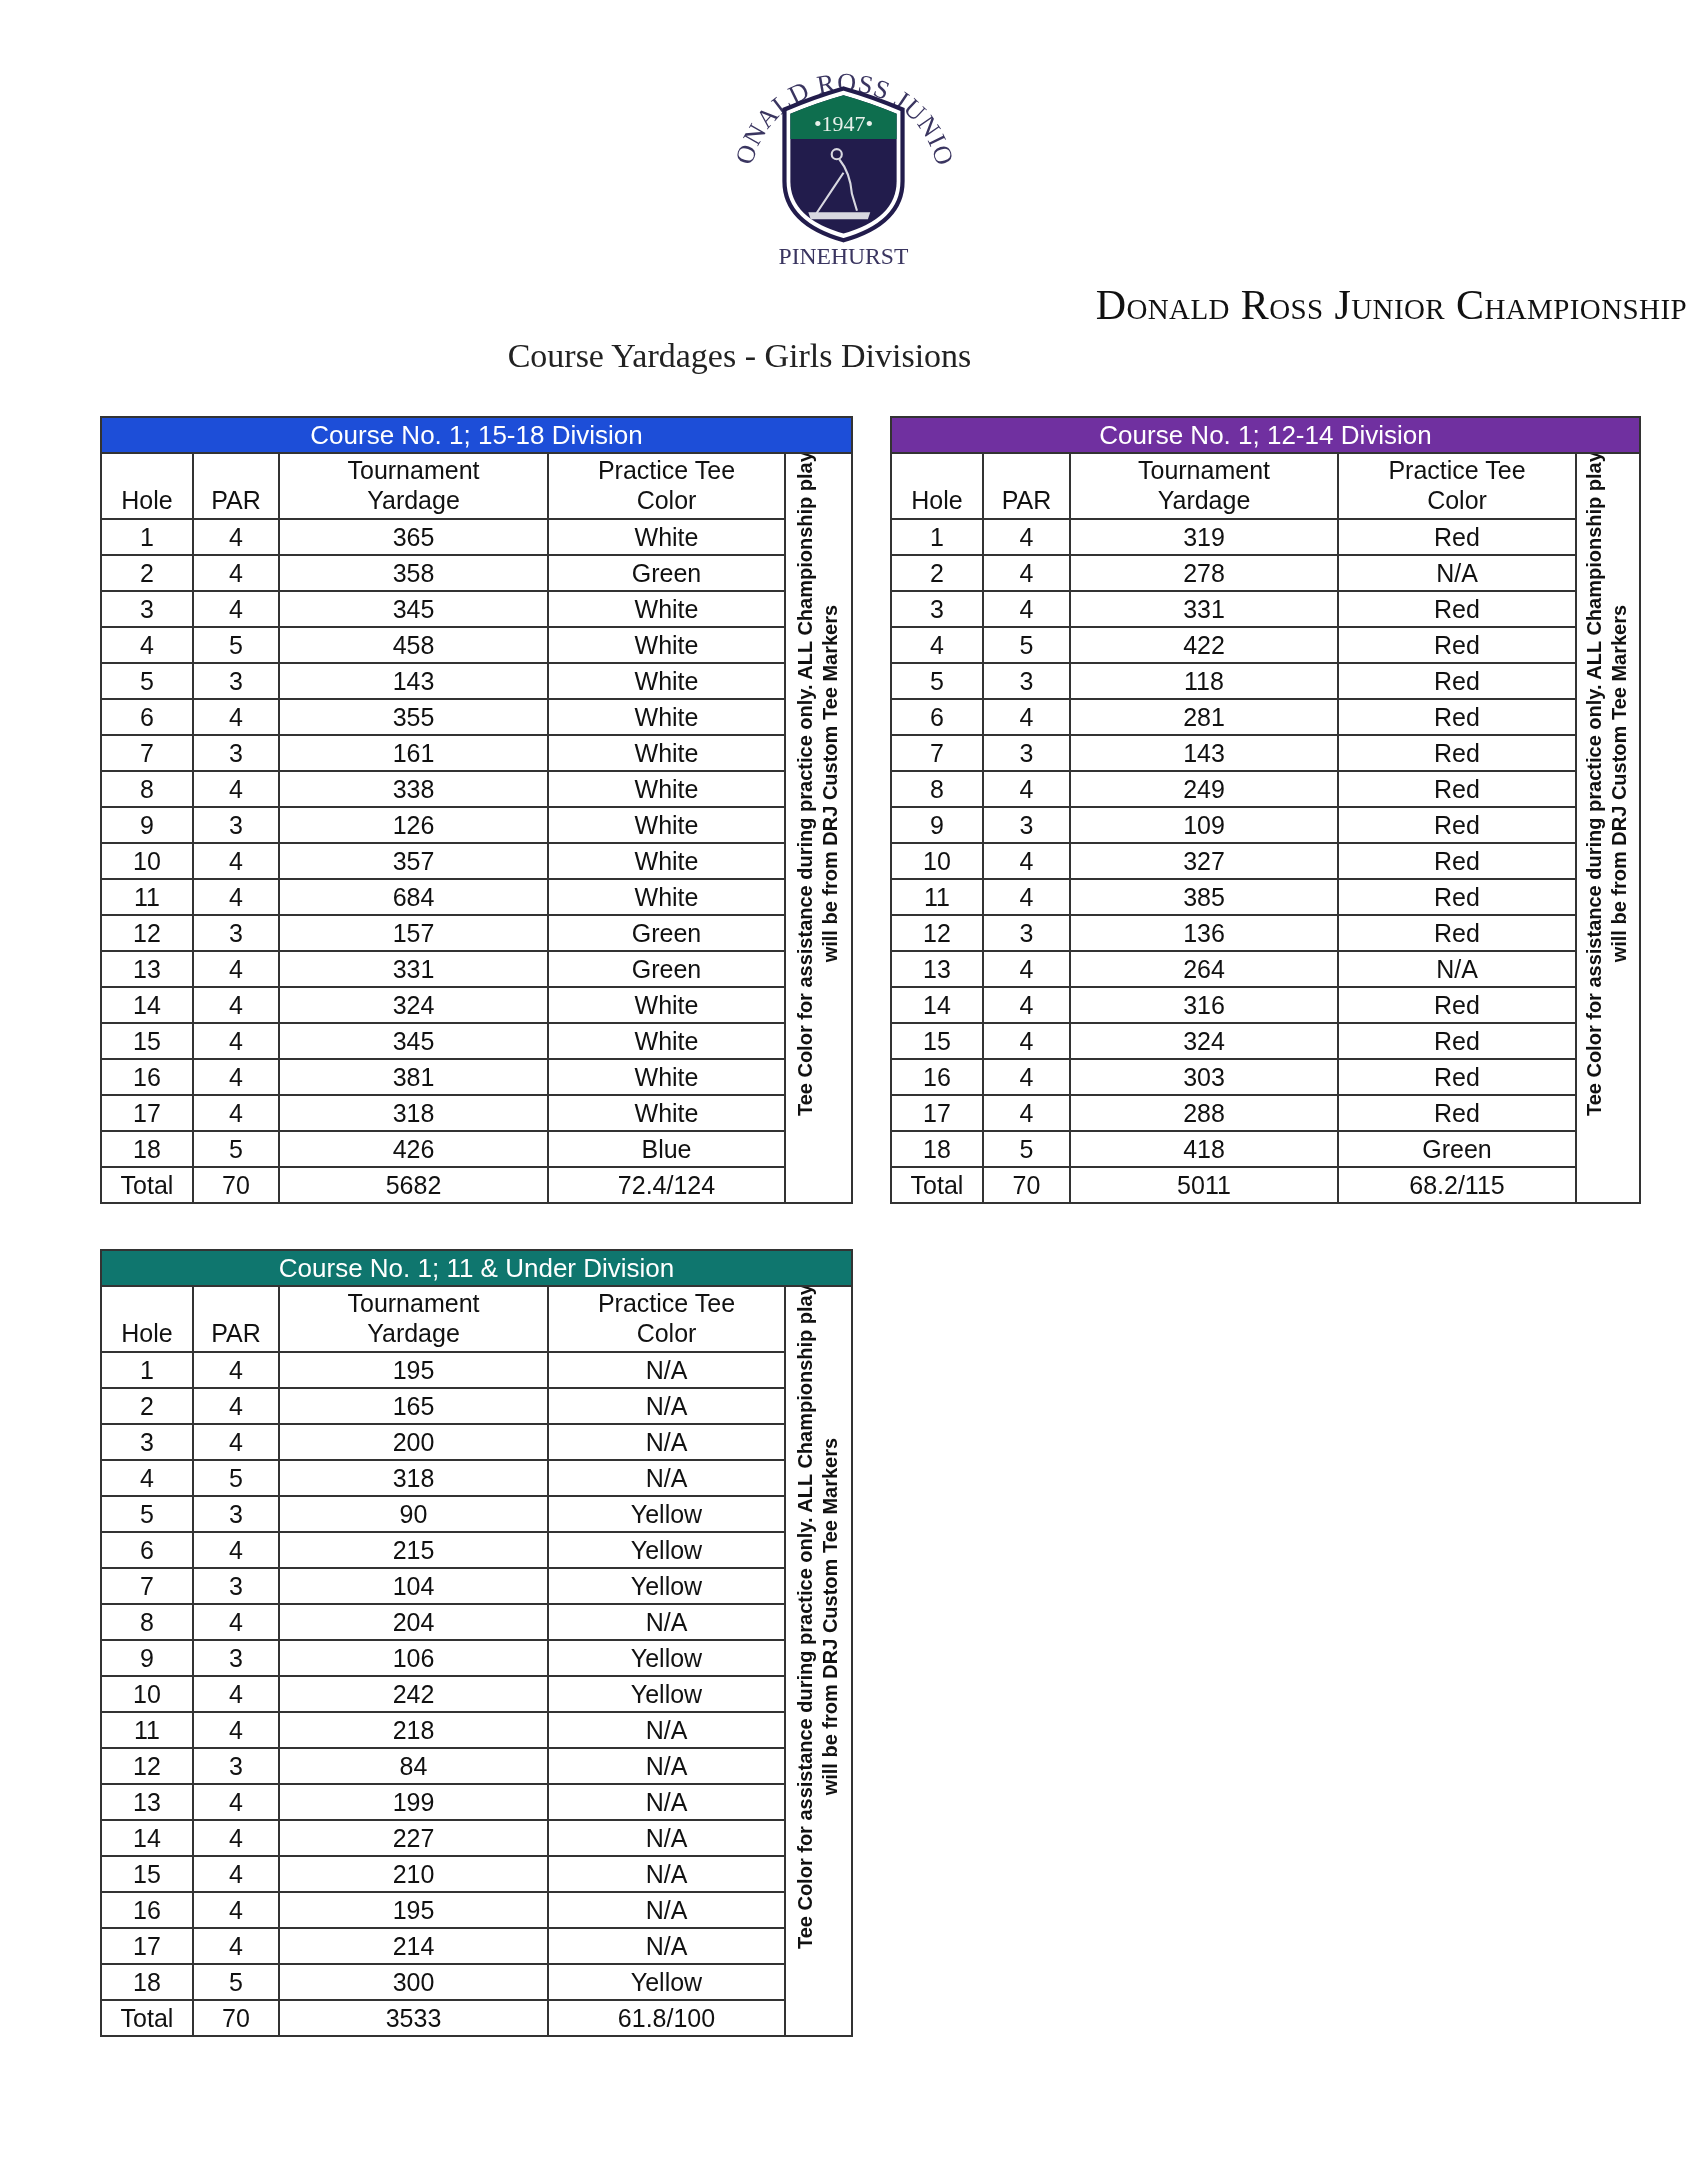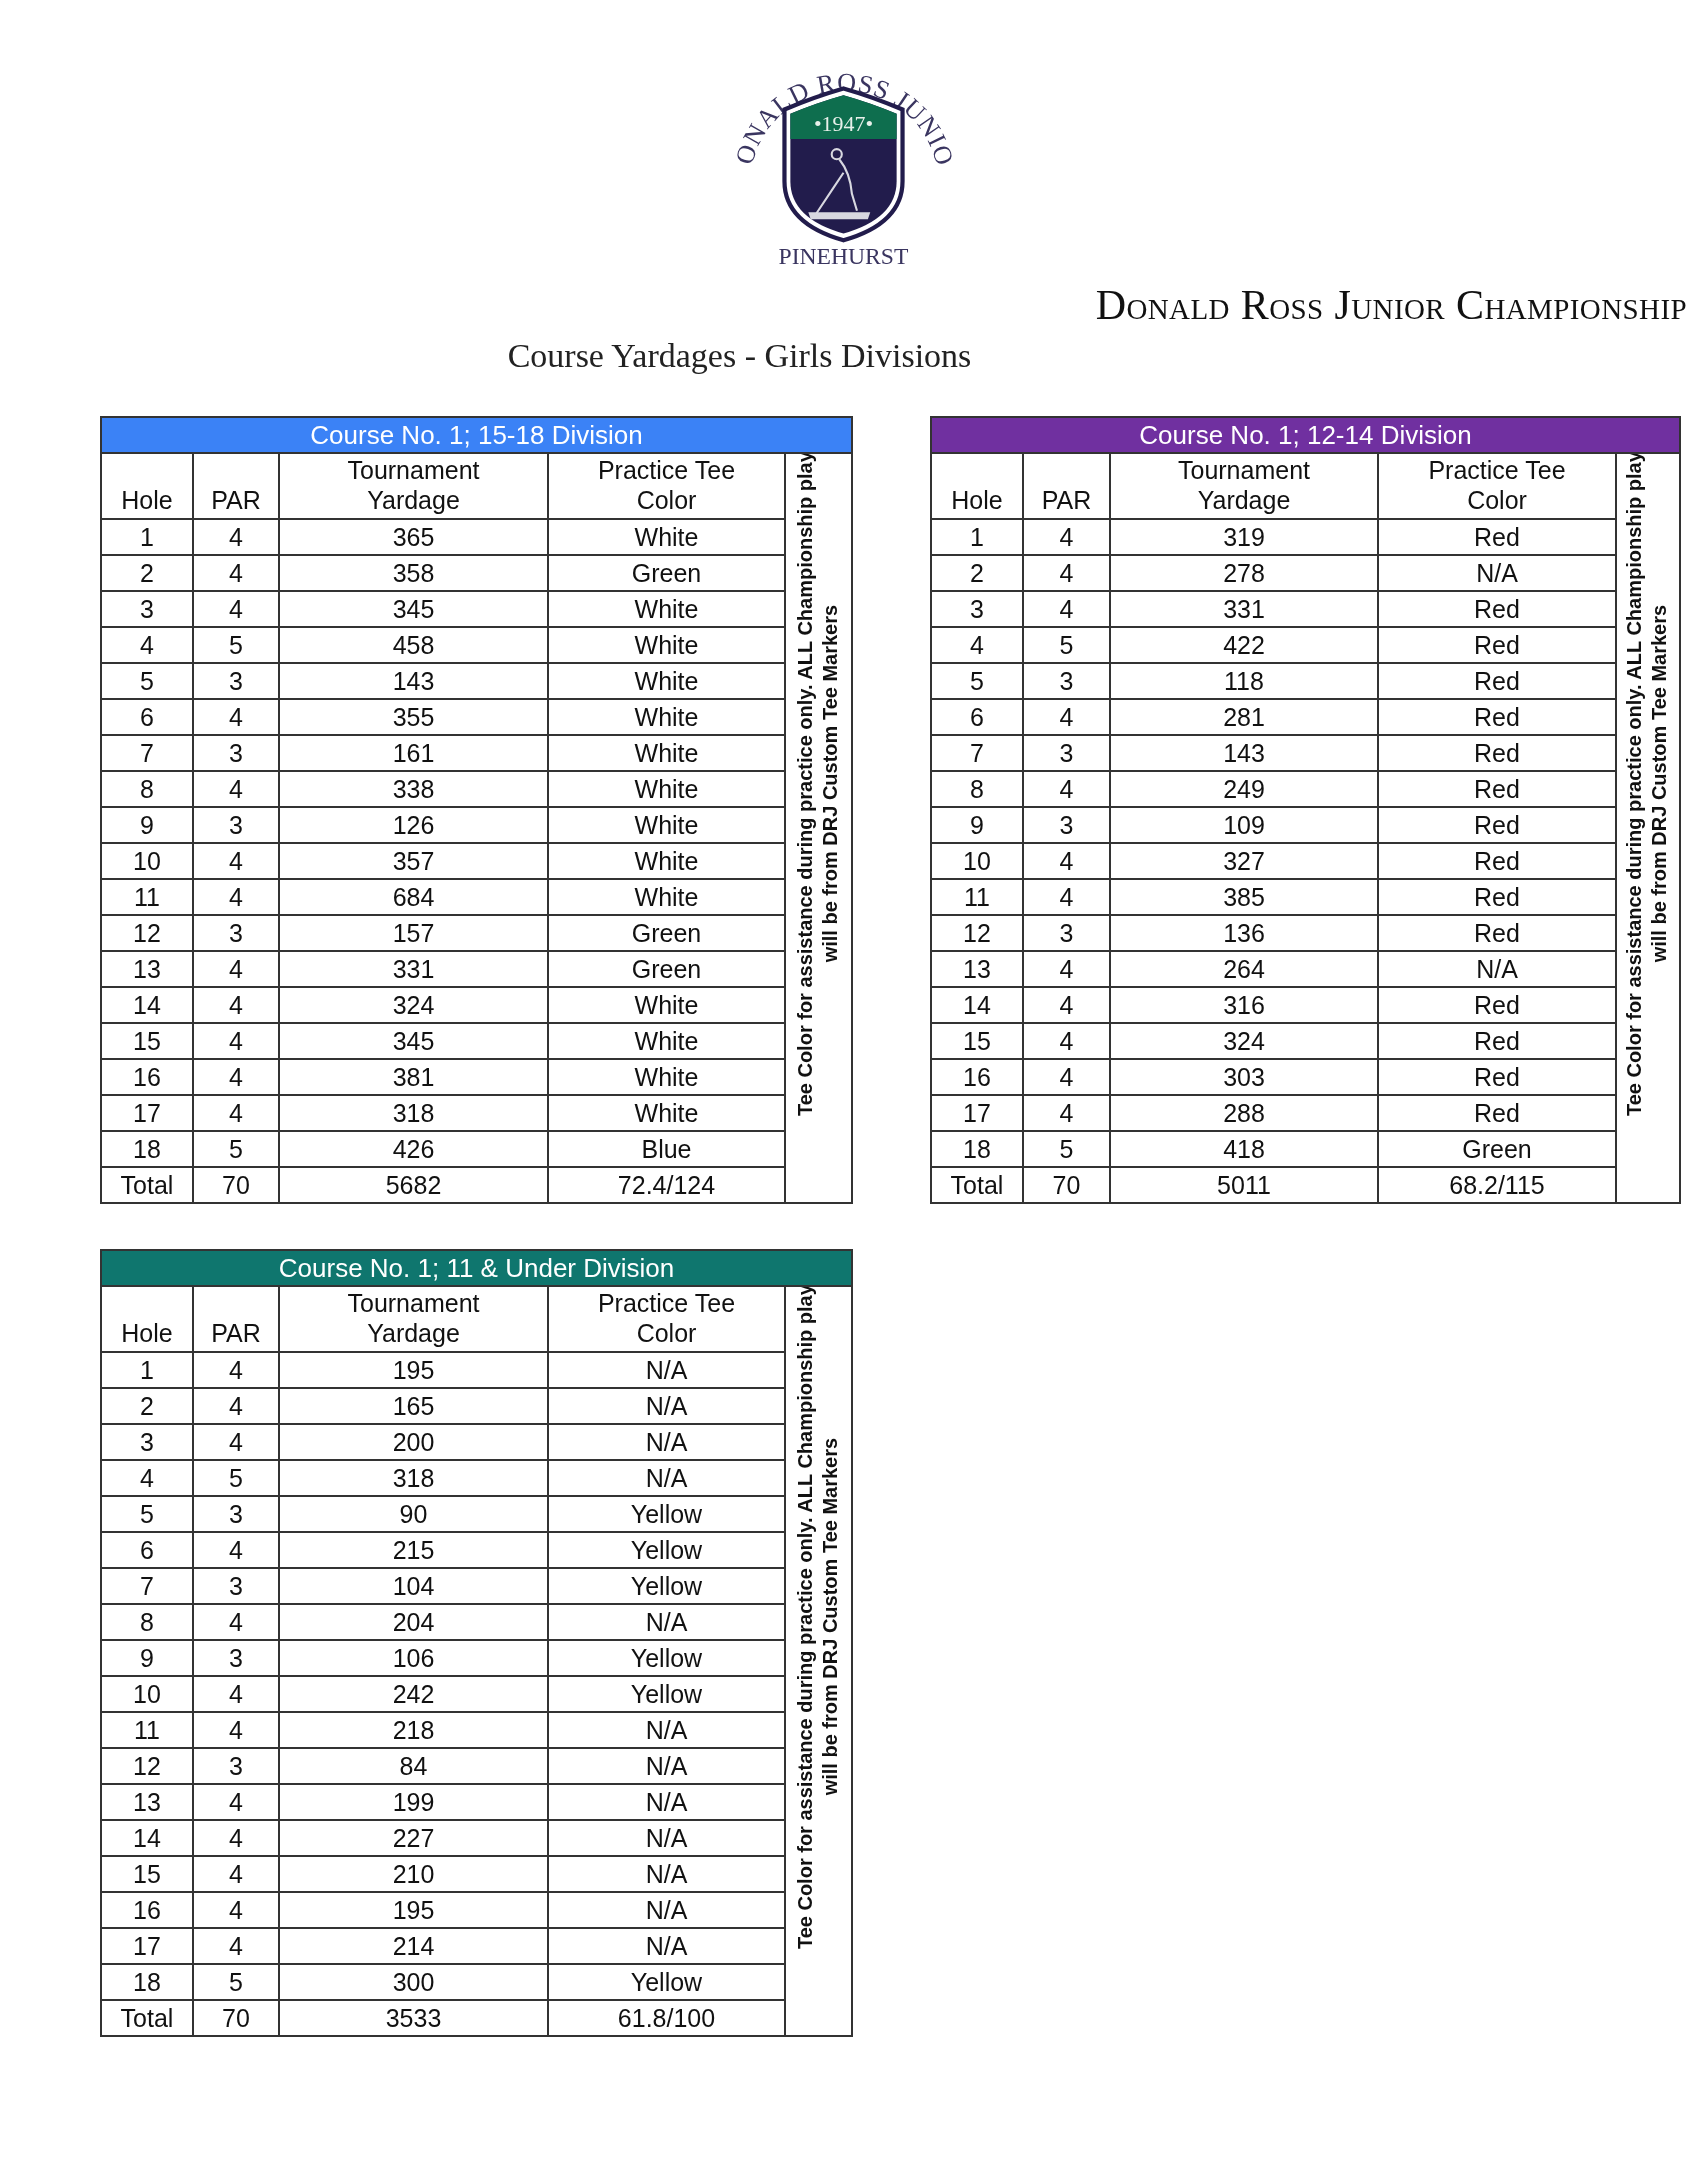--- a/index.html
+++ b/index.html
@@ -19,21 +19,21 @@
   .tbl td, .tbl th { border: 2.1px solid #333; padding: 0; text-align: center; font-weight: normal;
     font-size: 25px; line-height: 1; color: #111; overflow: hidden; white-space: nowrap; }
   .tbl .cap { background: #7030a0; color: #ffffff; height: 34px; font-size: 26px; vertical-align: middle; }
   .tbl .hdr th { height: 61px; vertical-align: bottom; padding-bottom: 3.4px; line-height: 30px; white-space: normal; }
   .tbl .row td { height: 34px; vertical-align: middle; }
   .tbl .side { width: 64px; vertical-align: bottom; position: relative; padding: 0; }
   .side-inner { position: absolute; left: 50%; bottom: 0; transform-origin: 0 0;
     font-weight: bold; font-size: 20px; line-height: 25px; white-space: normal; text-align: center; color: #111; }
 
   #t1 { left: 100px; top: 416px; width: 752px; }
-  #t2 { left: 930px; top: 416px; width: 749px; }
+  #t2 { left: 890px; top: 416px; width: 749px; }
   #t3 { left: 100px; top: 1249px; width: 752px; }
 </style>
 </head>
 <body>
 
 <div class="logo">
   <svg viewBox="0 0 300 265">
     <defs>
       <path id="arcPath" d="M 40 150 A 112 112 0 0 1 262 150"></path>
     </defs>
@@ -63,21 +63,21 @@
   <table class="tbl" id="t1">
     <colgroup>
       <col class="c-hole" style="width: 92px;">
         <col class="c-par" style="width: 86px;">
         <col class="c-yard" style="width: 269px;">
         <col class="c-tee" style="width: 237px;">
         <col class="c-side" style="width: 67px;">
     </colgroup>
     <tbody>
         <tr>
-      <td class="cap" colspan="5" style="background: #3b82f6; margin-top: 36px;">Course No. 1; 15-18 Division</td>
+      <td class="cap" colspan="5" style="background: #1d4ed8; margin-top: 36px;">Course No. 1; 15-18 Division</td>
     </tr>
     <tr class="hdr">
       <th>Hole</th>
       <th>PAR</th>
       <th><span>Tournament</span><br><span>Yardage</span></th>
       <th><span>Practice Tee</span><br><span>Color</span></th>
       <td class="side" rowspan="20">
         <div class="side-inner" style="width: 725px; transform: rotate(-90deg) translate(5.9px, -26px);">
           <div>Tee Color for assistance during practice only.  ALL Championship play</div>
           <div>will be from DRJ Custom Tee Markers</div>

